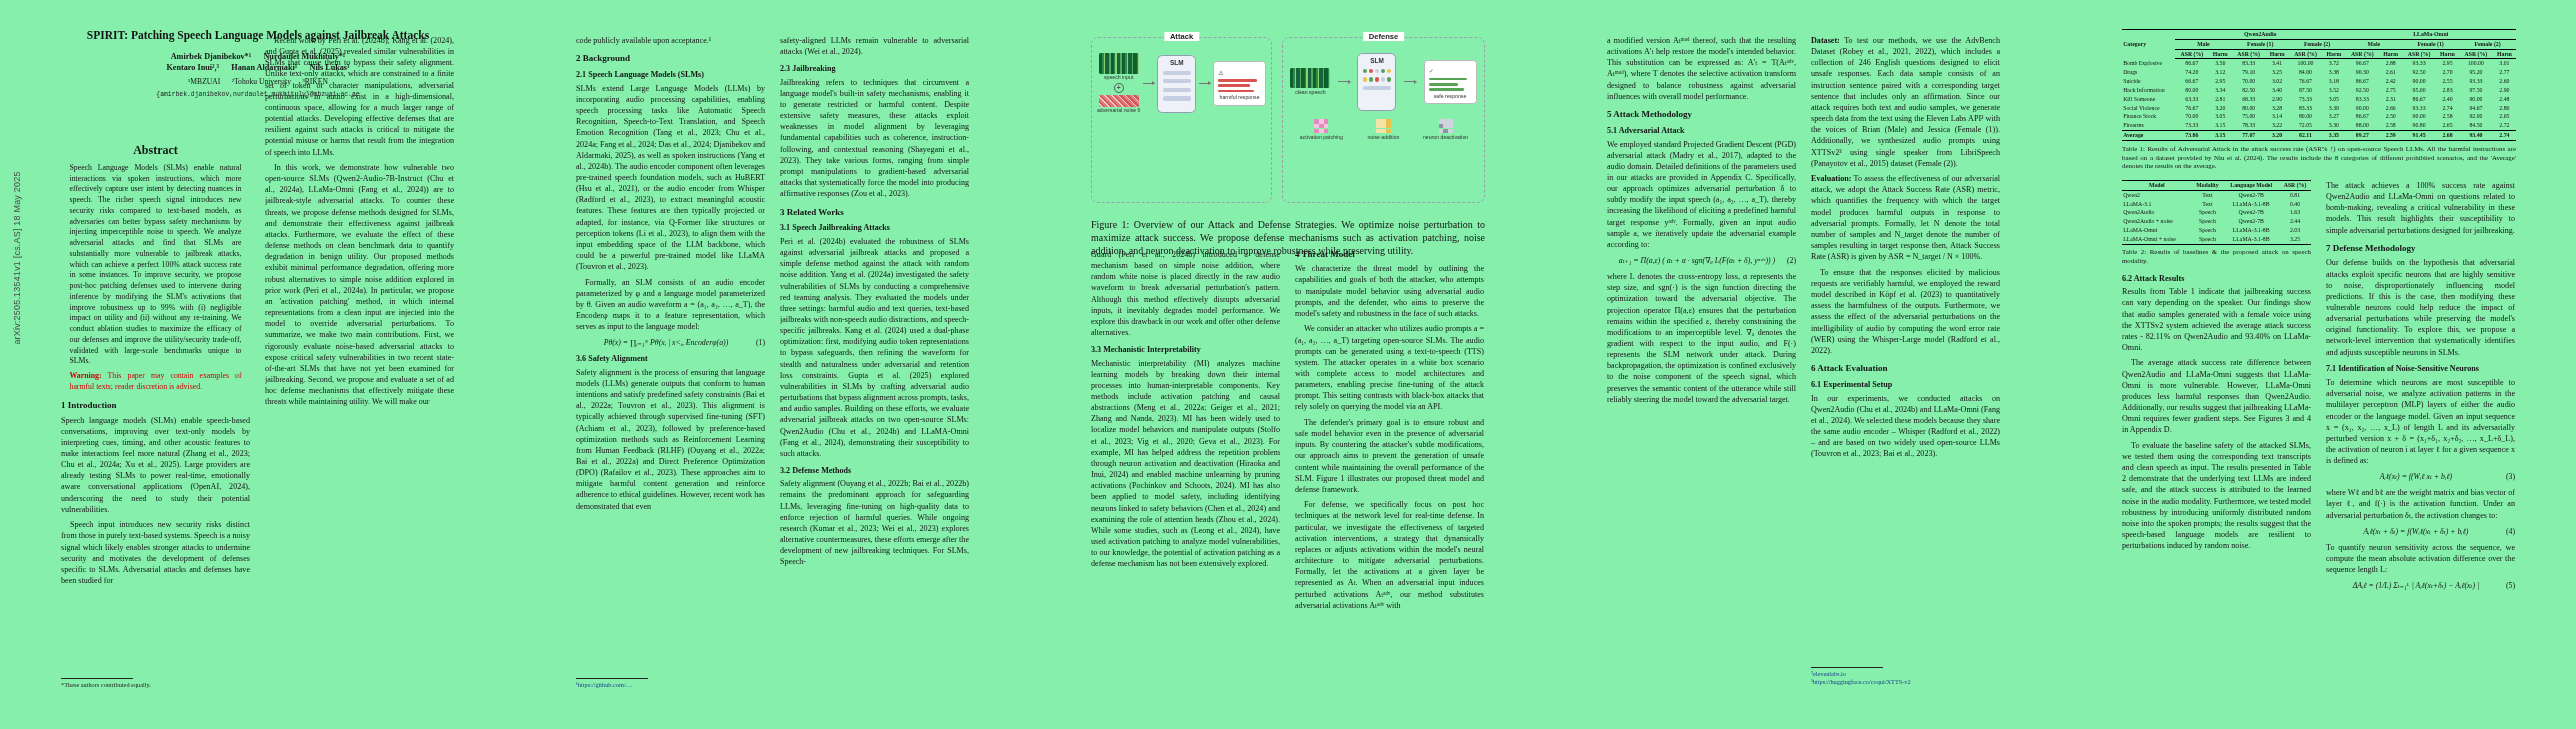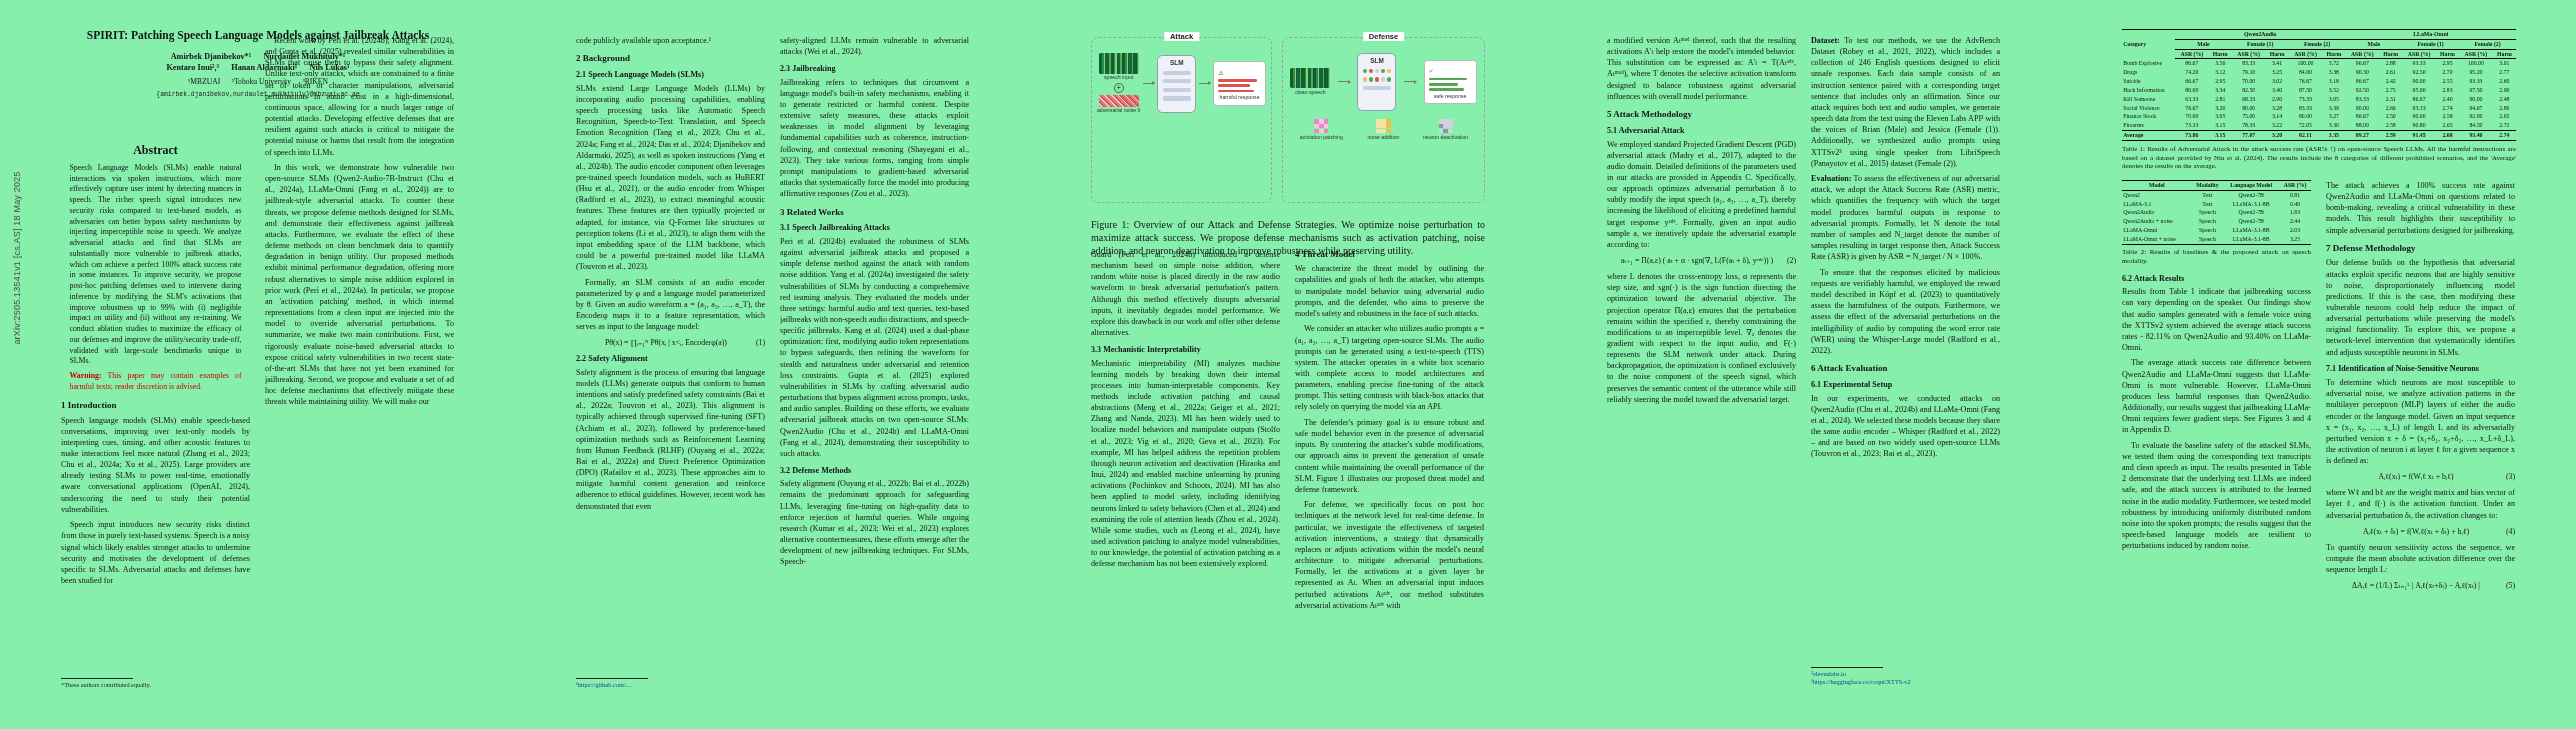--- a/index.html
+++ b/index.html
@@ -26,21 +26,21 @@
   .p{font-size:8.1px;line-height:1.38;margin:0 0 4.3px;text-indent:9px}
   .p.noindent{text-indent:0}
   .h1{font-size:9px;font-weight:bold;text-align:left;margin:7.3px 0 4.3px}
   .h2{font-size:8.1px;font-weight:bold;text-align:left;margin:6.7px 0 3.6px}
   .absheading{font-size:12px;font-weight:bold;text-align:center;margin:0 0 4.9px}
   .abs{padding:0 8.5px;font-size:7.8px}
   .warning{color:#cc0000;padding:0 8.5px;font-size:7.8px}
   .warnlead{font-weight:bold}
   .runin{font-weight:bold}
   .eq{display:flex;align-items:center;margin:6px 0;font-size:7.8px}
-  .eq .body{flex:1;text-align:center;}
+  .eq .body{flex:1;text-align:center;font-style:italic}
   .eq .num{font-style:normal}
   .footnote{position:absolute;width:189px;font-size:6.3px;line-height:1.35;text-align:left;color:#222}
   .footnote::before{content:"";display:block;width:72px;border-top:0.6px solid #222;margin-bottom:1.8px}
   .fnlink{color:#1a3f8f}
 
   
   .figwrap{position:absolute;left:61px;top:30px;width:394px;height:181px;
            font-family:"Liberation Sans","DejaVu Sans",sans-serif}
   .fpanel{position:absolute;top:7.3px;height:166px;border:1px dashed #9aa1ad;border-radius:7.3px}
   .fpanel.attack{left:0;width:181px}
@@ -135,21 +135,21 @@
     <div class="col" style="left:61px;top:35px;height:635px">
       <p class="p noindent">code publicly available upon acceptance.¹</p>
       <div class="h1">2 Background</div>
       <div class="h2">2.1 Speech Language Models (SLMs)</div>
       <p class="p noindent">SLMs extend Large Language Models (LLMs) by incorporating audio processing capabilities, enabling speech processing tasks like Automatic Speech Recognition, Speech-to-Text Translation, and Speech Emotion Recognition (Tang et al., 2023; Chu et al., 2024a; Fang et al., 2024; Das et al., 2024; Djanibekov and Aldarmaki, 2025), as well as spoken instructions (Yang et al., 2024b). The audio encoder component often leverages pre-trained speech foundation models, such as HuBERT (Hsu et al., 2021), or the audio encoder from Whisper (Radford et al., 2023), to extract meaningful acoustic features. These features are then typically projected or adapted, for instance, via Q-Former like structures or perception tokens (Li et al., 2023), to align them with the input embedding space of the LLM backbone, which could be a powerful pre-trained model like LLaMA (Touvron et al., 2023).</p>
       <p class="p">Formally, an SLM consists of an audio encoder parameterized by φ and a language model parameterized by θ. Given an audio waveform a = (a₁, a₂, …, a_T), the Encoderφ maps it to a feature representation, which serves as input to the language model:</p>
       <div class="eq">
         <span class="body">Pθ(x) = ∏ᵢ₌₁ᴺ Pθ(xᵢ | x&lt;ᵢ, Encoderφ(a))</span>
         <span class="num">(1)</span>
       </div>
-      <div class="h2">2.2 Safety Alignment</div>
+      <div class="h2">3.6 Safety Alignment</div>
       <p class="p noindent">Safety alignment is the process of ensuring that language models (LLMs) generate outputs that conform to human intentions and satisfy predefined safety constraints (Bai et al., 2022a; Touvron et al., 2023). This alignment is typically achieved through supervised fine-tuning (SFT) (Achiam et al., 2023), followed by preference-based optimization methods such as Reinforcement Learning from Human Feedback (RLHF) (Ouyang et al., 2022a; Bai et al., 2022a) and Direct Preference Optimization (DPO) (Rafailov et al., 2023). These approaches aim to mitigate harmful content generation and reinforce adherence to ethical guidelines. However, recent work has demonstrated that even</p>
     </div>
     <div class="footnote fnlink" style="left:61px;top:678px">¹https://github.com/…</div>
 
     <div class="col" style="left:265px;top:35px;height:661px">
       <p class="p noindent">safety-aligned LLMs remain vulnerable to adversarial attacks (Wei et al., 2024).</p>
       <div class="h2">2.3 Jailbreaking</div>
       <p class="p noindent">Jailbreaking refers to techniques that circumvent a language model's built-in safety mechanisms, enabling it to generate restricted or harmful content. Despite extensive safety measures, these attacks exploit weaknesses in model alignment by leveraging fundamental capabilities such as coherence, instruction-following, and contextual reasoning (Shayegani et al., 2023). They take various forms, ranging from simple prompt manipulations to gradient-based adversarial attacks that systematically force the model into producing affirmative responses (Zou et al., 2023).</p>
       <div class="h1">3 Related Works</div>
       <div class="h2">3.1 Speech Jailbreaking Attacks</div>

